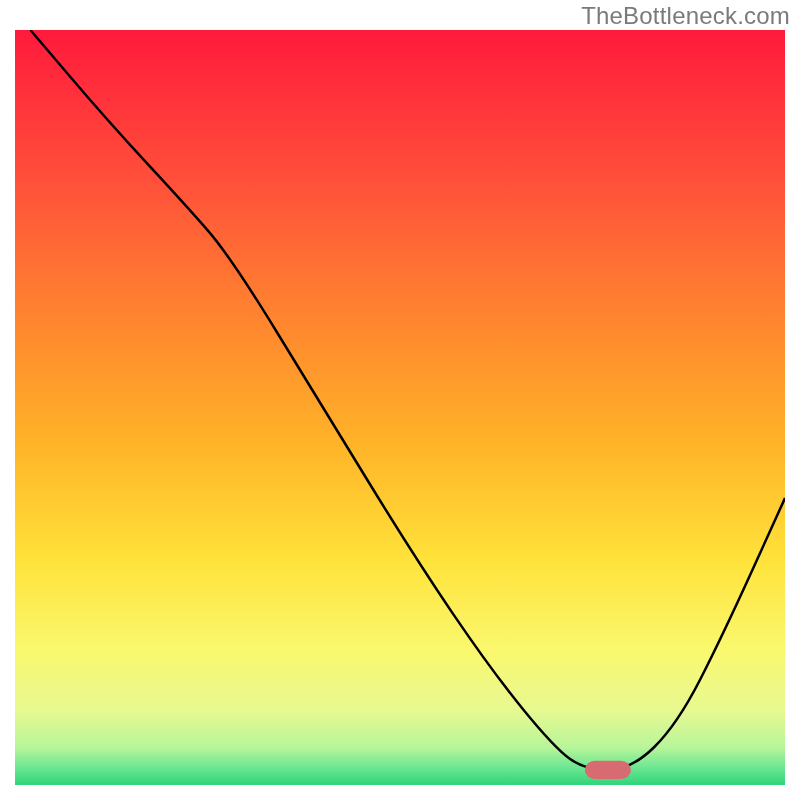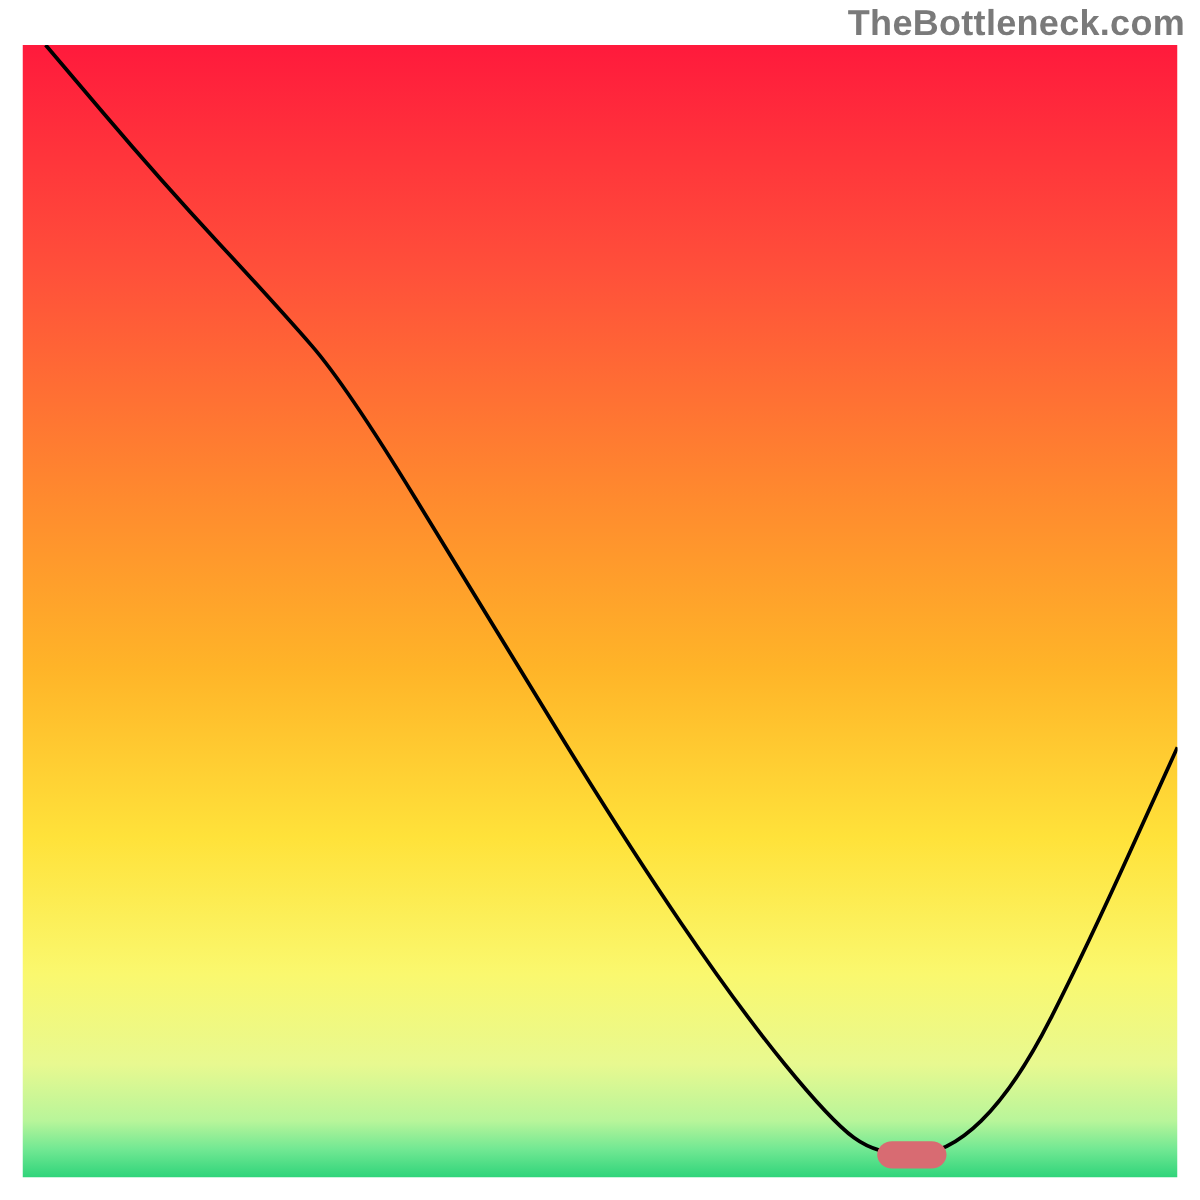--- a/index.html
+++ b/index.html
@@ -14,21 +14,21 @@
   .frame {
     position: relative;
     width: 800px;
     height: 800px;
   }
   .watermark {
     position: absolute;
     top: 2px;
     right: 10px;
     font-size: 24px;
-    font-weight: bold;
+    font-weight: normal;
     color: #7a7a7a;
     letter-spacing: 0.2px;
     z-index: 10;
   }
   
   .plot {
     position: absolute;
     left: 15px;
     right: 15px;
     top: 30px;

